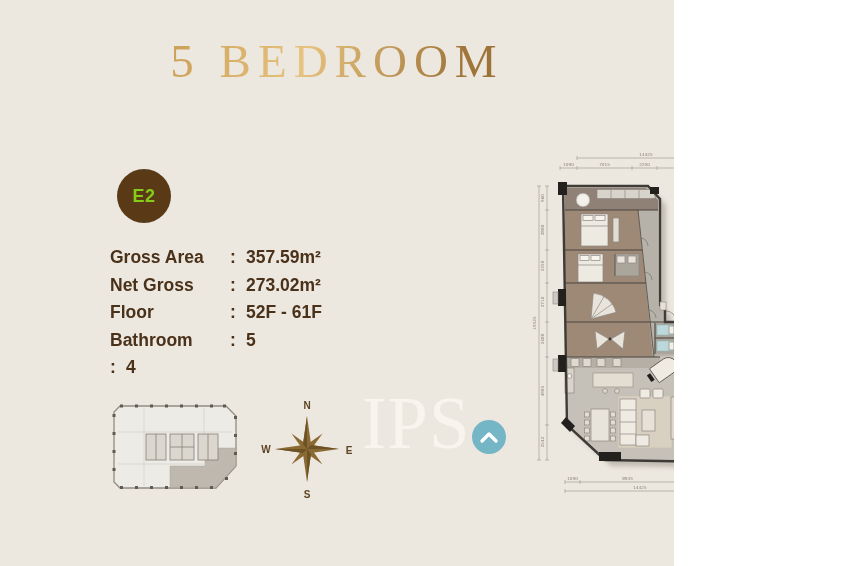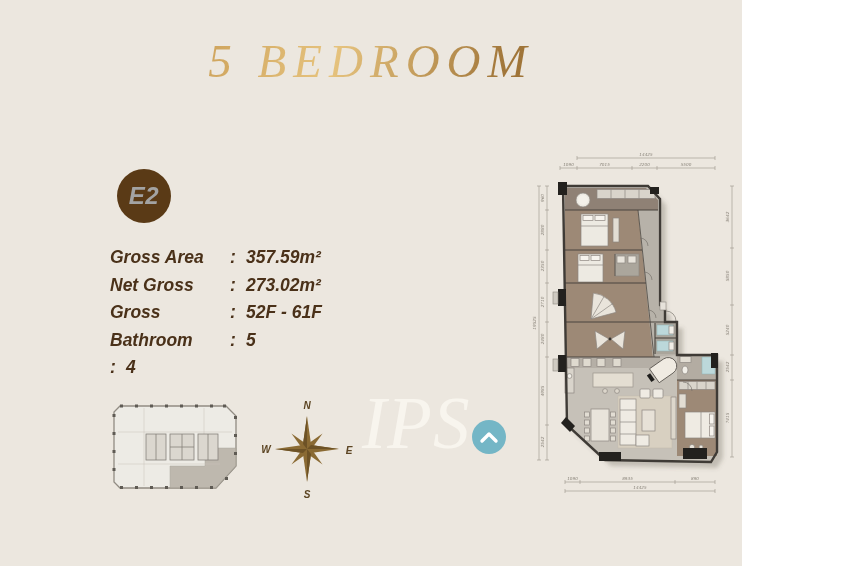--- a/index.html
+++ b/index.html
@@ -1,29 +1,29 @@
 <!DOCTYPE html>
 <html><head>
 <meta charset="utf-8">
 <style>
   html,body{margin:0;padding:0;}
-  .page{position:relative;width:742px;height:566px;background:#ece7df;overflow:hidden;
-        font-family:"Liberation Sans",sans-serif;font-style:italic;}
+  .page{position:relative;width:674px;height:566px;background:#ece7df;overflow:hidden;
+        font-family:"Liberation Sans",sans-serif;}
   
   .title{position:absolute;top:34px;left:0;width:100%;margin:0;text-align:center;
          font-family:"Liberation Serif",serif;font-weight:500;font-size:47px;
          letter-spacing:7px;color:#b08a44;}
   @supports ((-webkit-background-clip:text)){
     .title{background:linear-gradient(105deg,#8c6428 0%,#c79a52 22%,#e6c37e 45%,#a1763a 68%,#8c6428 90%);
            -webkit-background-clip:text;background-clip:text;color:transparent;}
   }
   
   .badge{position:absolute;left:117px;top:169px;width:54px;height:54px;border-radius:50%;
          background:#5a3a16;display:flex;align-items:center;justify-content:center;}
-  .badge span{color:#a3a3a3;font-size:24px;font-weight:700;letter-spacing:.5px;}
+  .badge span{color:#84cc16;font-size:18px;font-weight:700;letter-spacing:.5px;}
   
   .details{position:absolute;left:110px;top:247px;color:#4a3119;font-size:17.5px;font-weight:700;}
   .details .row{display:flex;height:18px;margin-bottom:9.5px;align-items:baseline;}
   .details .lbl{width:120px;}
   .details .col{width:16px;}
   
   .keyplan{position:absolute;left:110px;top:402px;}
   .compass{position:absolute;left:259px;top:396px;}
   .plan{position:absolute;left:525px;top:142px;}
   
@@ -50,21 +50,21 @@
       <span class="lbl">Gross Area</span>
       <span class="col">:</span>
       <span class="val">357.59m²</span>
     </div>
     <div class="row">
       <span class="lbl">Net Gross</span>
       <span class="col">:</span>
       <span class="val">273.02m²</span>
     </div>
     <div class="row">
-      <span class="lbl">Gross</span>
+      <span class="lbl">Floor</span>
       <span class="col">:</span>
       <span class="val">52F - 61F</span>
     </div>
     <div class="row">
       <span class="lbl">Bathroom</span>
       <span class="col">:</span>
       <span class="val">5</span>
     </div>
     <div class="row">
       <span class="col">:</span>

